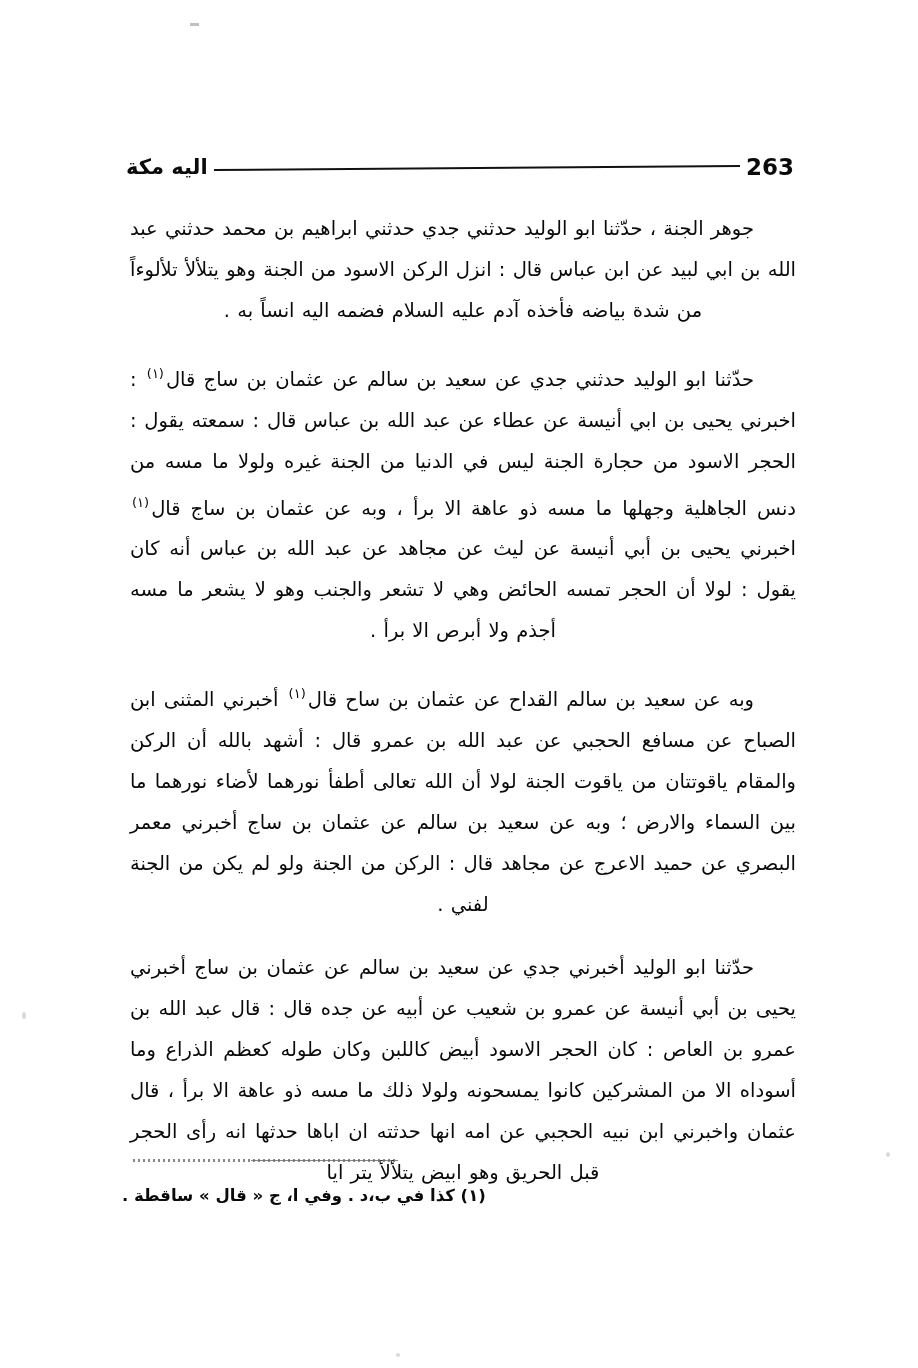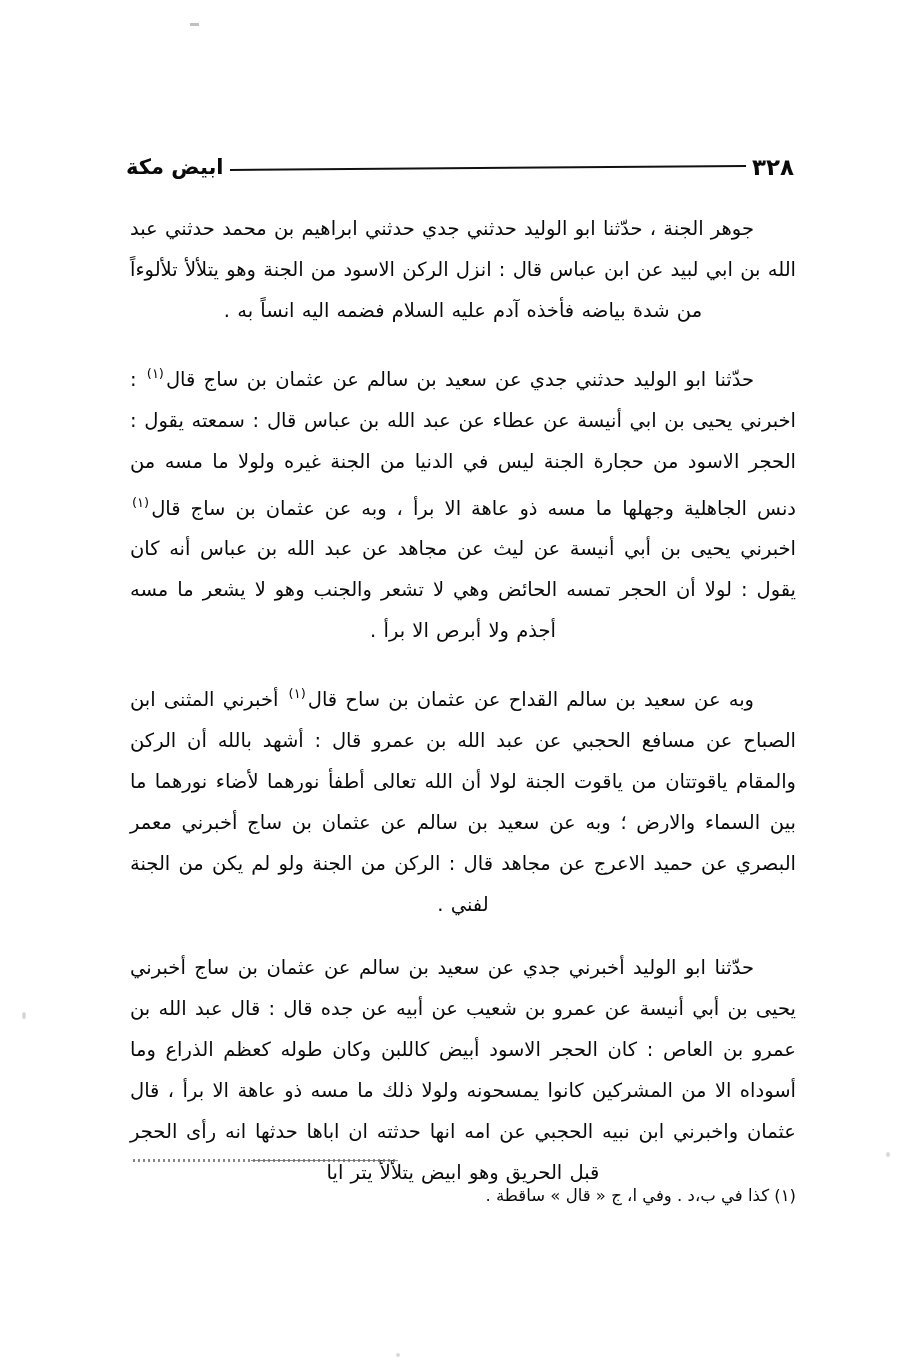--- a/index.html
+++ b/index.html
@@ -122,39 +122,40 @@
     height: 1px;
     background: #333;
     opacity: .85;
   }
 
   .footnote {
     position: absolute;
     top: 1182px;
     right: 122px;
     left: 122px;
-    text-align: right;
+    text-align: left;
     font-size: 16.5px;
     line-height: 28px;
+    font-weight: bold;
   }
 </style>
 </head>
 <body>
 
 <div class="page">
 
   <div class="crop-mark" style="left:190px; top:23px; width:9px; height:3px;"></div>
   <div class="speck" style="left:22px; top:1012px; width:4px; height:7px;"></div>
   <div class="speck" style="left:396px; top:1353px; width:4px; height:4px;"></div>
   <div class="speck" style="left:886px; top:1152px; width:4px; height:5px;"></div>
 
   <div class="header">
-    <span class="header-pageno">٣٢٨</span>
+    <span class="header-pageno">263</span>
     <span class="header-rule"></span>
-    <span class="header-title">ابيض مكة</span>
+    <span class="header-title">اليه مكة</span>
   </div>
 
   <div class="body-col">
 
     <p class="para">
       <span>جوهر الجنة ، حدّثنا ابو الوليد حدثني جدي حدثني ابراهيم بن محمد حدثني عبد الله بن ابي لبيد عن ابن عباس قال : انزل الركن الاسود من الجنة وهو يتلألأ تلألوءاً من شدة بياضه فأخذه آدم عليه السلام فضمه اليه انساً به .</span>
     </p>
 
     <p class="para">
       <span class="lead">حدّثنا</span><span> ابو الوليد حدثني جدي عن سعيد بن سالم عن عثمان بن ساج قال</span><span class="fn-ref">(١)</span><span> : اخبرني يحيى بن ابي أنيسة عن عطاء عن عبد الله بن عباس قال : سمعته يقول : الحجر الاسود من حجارة الجنة ليس في الدنيا من الجنة غيره ولولا ما مسه من دنس الجاهلية وجهلها ما مسه ذو عاهة الا برأ ، وبه عن عثمان بن ساج قال</span><span class="fn-ref">(١)</span><span> اخبرني يحيى بن أبي أنيسة عن ليث عن مجاهد عن عبد الله بن عباس أنه كان يقول : لولا أن الحجر تمسه الحائض وهي لا تشعر والجنب وهو لا يشعر ما مسه أجذم ولا أبرص الا برأ .</span>

